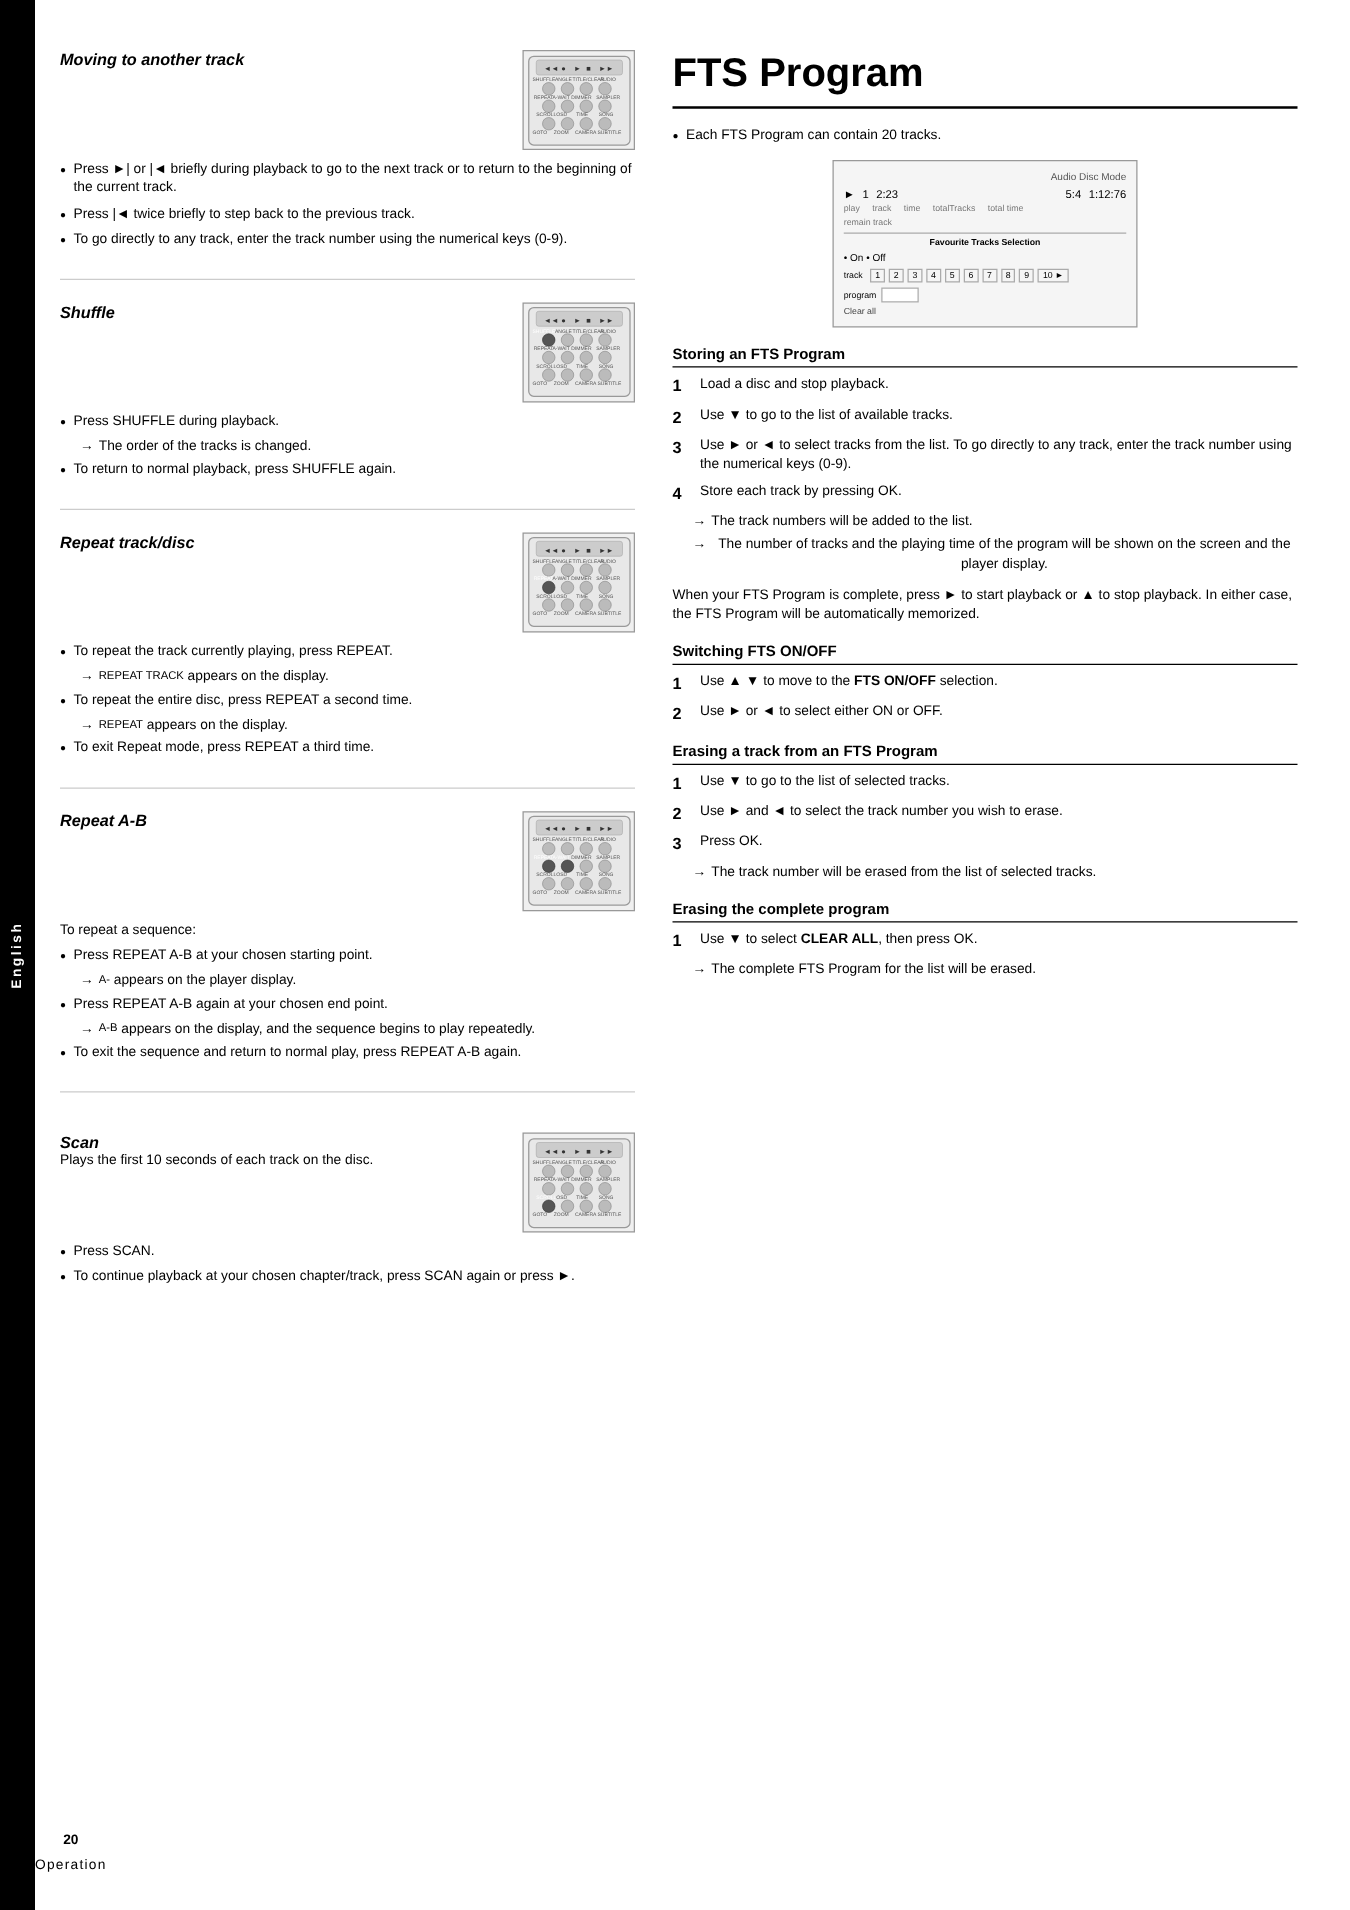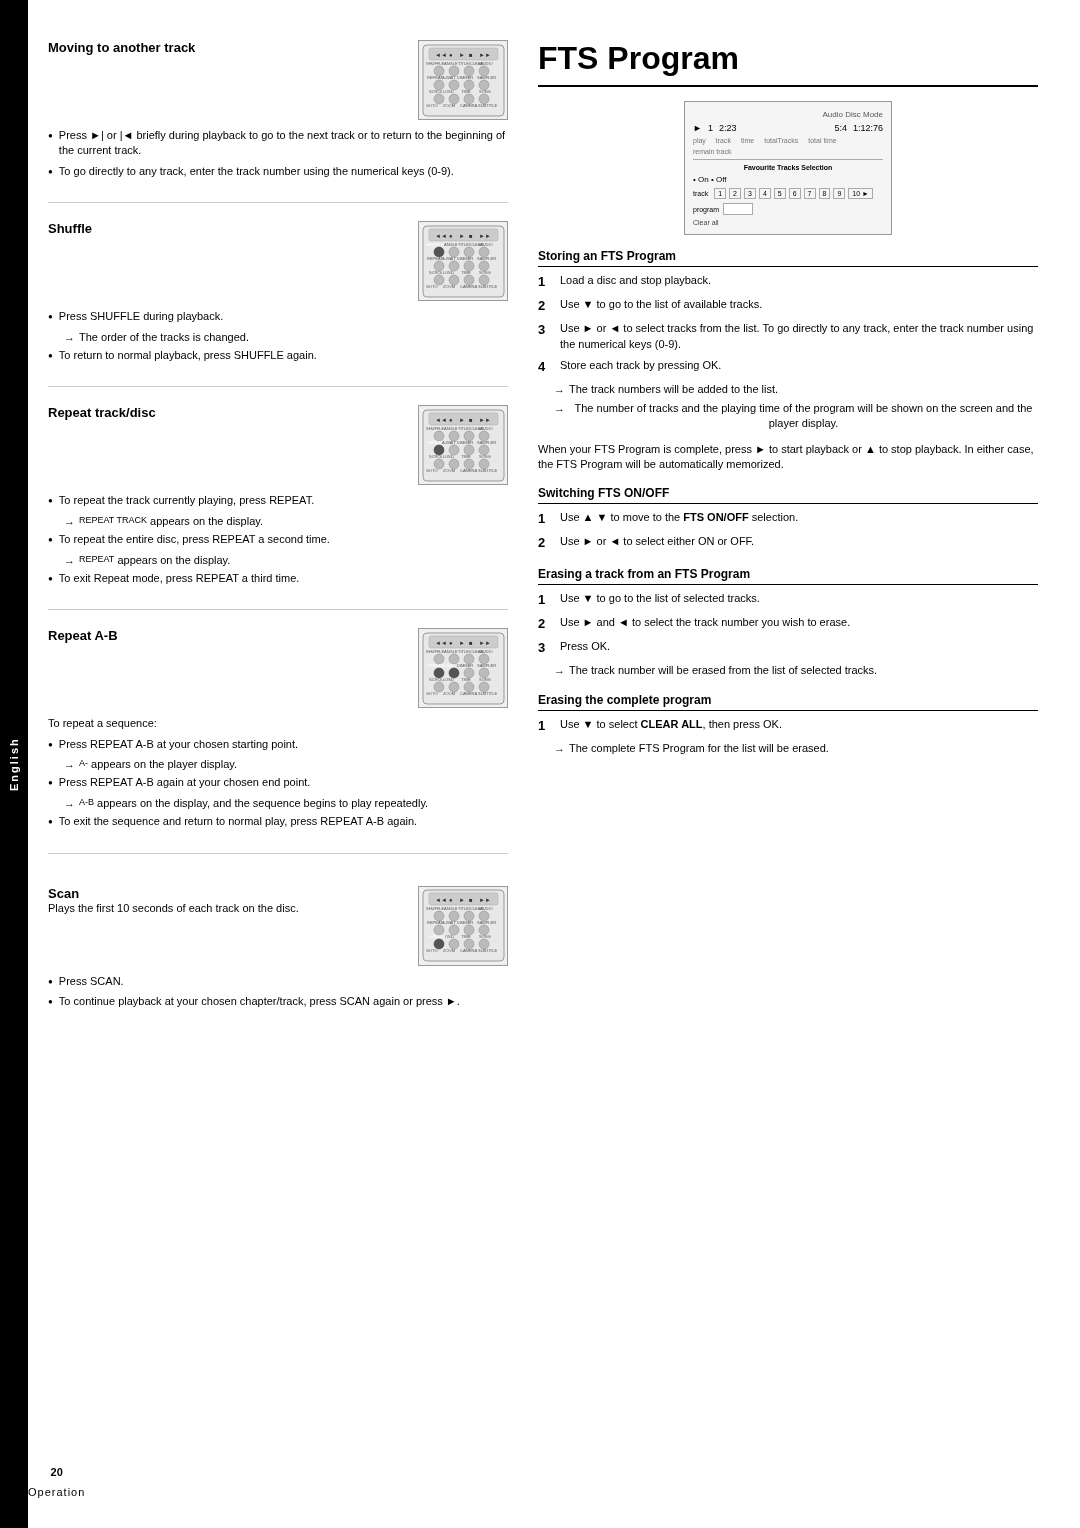--- a/index.html
+++ b/index.html
@@ -75,20 +75,21 @@
 
     .section-header-row {
       display: flex;
       align-items: flex-start;
       justify-content: space-between;
       margin-bottom: 8px;
     }
 
     .section-header-row .section-title {
       margin-bottom: 0;
+      font-style: italic;
     }
 
     .bullet-list {
       list-style: none;
       padding: 0;
     }
 
     .bullet-list li {
       display: flex;
       align-items: flex-start;
@@ -182,21 +183,21 @@
       margin: 14px 0 6px 0;
       border-bottom: 1px solid #000;
       padding-bottom: 3px;
     }
 
     .fts-panel {
       border: 1px solid #999;
       background: #f5f5f5;
       padding: 8px;
       margin: 10px auto;
-      width: 208px;
+      width: 244px;
       font-size: 9px;
     }
 
     .fts-panel-mode {
       text-align: right;
       font-size: 8px;
       color: #444;
       margin-bottom: 4px;
     }
 
@@ -314,20 +315,23 @@
               <text x="5" y="64" font-size="4" fill="#555">GOTO</text>
               <text x="22" y="64" font-size="4" fill="#555">ZOOM</text>
               <text x="39" y="64" font-size="4" fill="#555">CAMERA</text>
               <text x="57" y="64" font-size="4" fill="#555">SUBTITLE</text>
             </svg>
           </div>
         </div>
         <ul class="bullet-list">
           <li>
               <span>Press ►| or |◄ briefly during playback to go to the next track or to return to the beginning of the current track.</span>
+            </li>
+          <li>
+              <span>Press |◄ twice briefly to step back to the previous track.</span>
             </li>
           <li>
               <span>To go directly to any track, enter the track number using the numerical keys (0-9).</span>
             </li>
         </ul>
       </div>
 
       <div class="section">
         <div class="section-header-row">
           <div class="section-title">Shuffle</div>
@@ -565,20 +569,23 @@
         </ul>
       </div>
 
     </div>
 
     <div class="right-col">
 
       <div class="fts-title">FTS Program</div>
 
       <ul class="bullet-list" style="margin-bottom:12px;">
+        <li>
+            <span>Each FTS Program can contain 20 tracks.</span>
+          </li>
       </ul>
 
       <div class="fts-panel">
         <div class="fts-panel-mode" style="text-align:right; font-size:8px; color:#555;">Audio Disc Mode</div>
         <div style="display:flex; justify-content:space-between; align-items:center; margin-bottom:4px;">
           <div style="display:flex; gap:6px; align-items:center; font-size:9px;">
             <span>►</span>
             <span>1</span>
             <span>2:23</span>
           </div>

